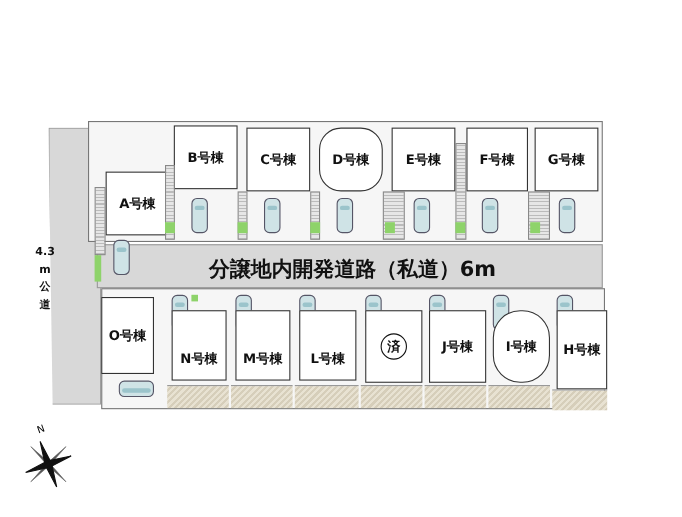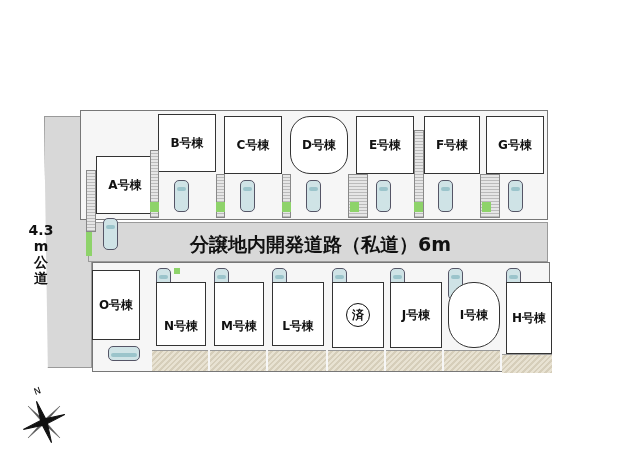--- a/index.html
+++ b/index.html
@@ -14,21 +14,21 @@
   .car.h{width:30px;height:13px;}
   .green{position:absolute;width:9px;height:10px;background:#8ed36a;}
   .hatch{position:absolute;background:repeating-linear-gradient(135deg,#e8e2d2 0 2px,#d6ceba 2px 4px);border-top:1px solid #999;}
   .label{position:absolute;font-weight:bold;color:#111;}
   .sold{width:22px;height:22px;border:1.5px solid #111;border-radius:50%;display:flex;align-items:center;justify-content:center;font-size:12px;font-weight:bold;}
 </style>
 </head>
 <body>
 
 <div class="abs road" style="left:44px;top:116px;width:46px;height:250px;clip-path:polygon(0 0,100% 0,100% 100%,8% 100%);"></div>
-<div class="label" style="left:26px;top:222px;width:30px;text-align:center;font-size:14px;line-height:16px;">
+<div class="label" style="left:26px;top:222px;width:30px;text-align:center;font-size:10px;line-height:16px;">
   <div>4.3</div>
   <div>m</div>
   <div>公</div>
   <div>道</div>
 </div>
 
 <div class="abs road" style="left:88px;top:222px;width:458px;height:38px;"></div>
 <div class="label" style="left:190px;top:232px;font-size:19px;">分譲地内開発道路（私道）6m</div>
 
 <div class="abs" style="left:80px;top:110px;width:470px;height:112px;">

